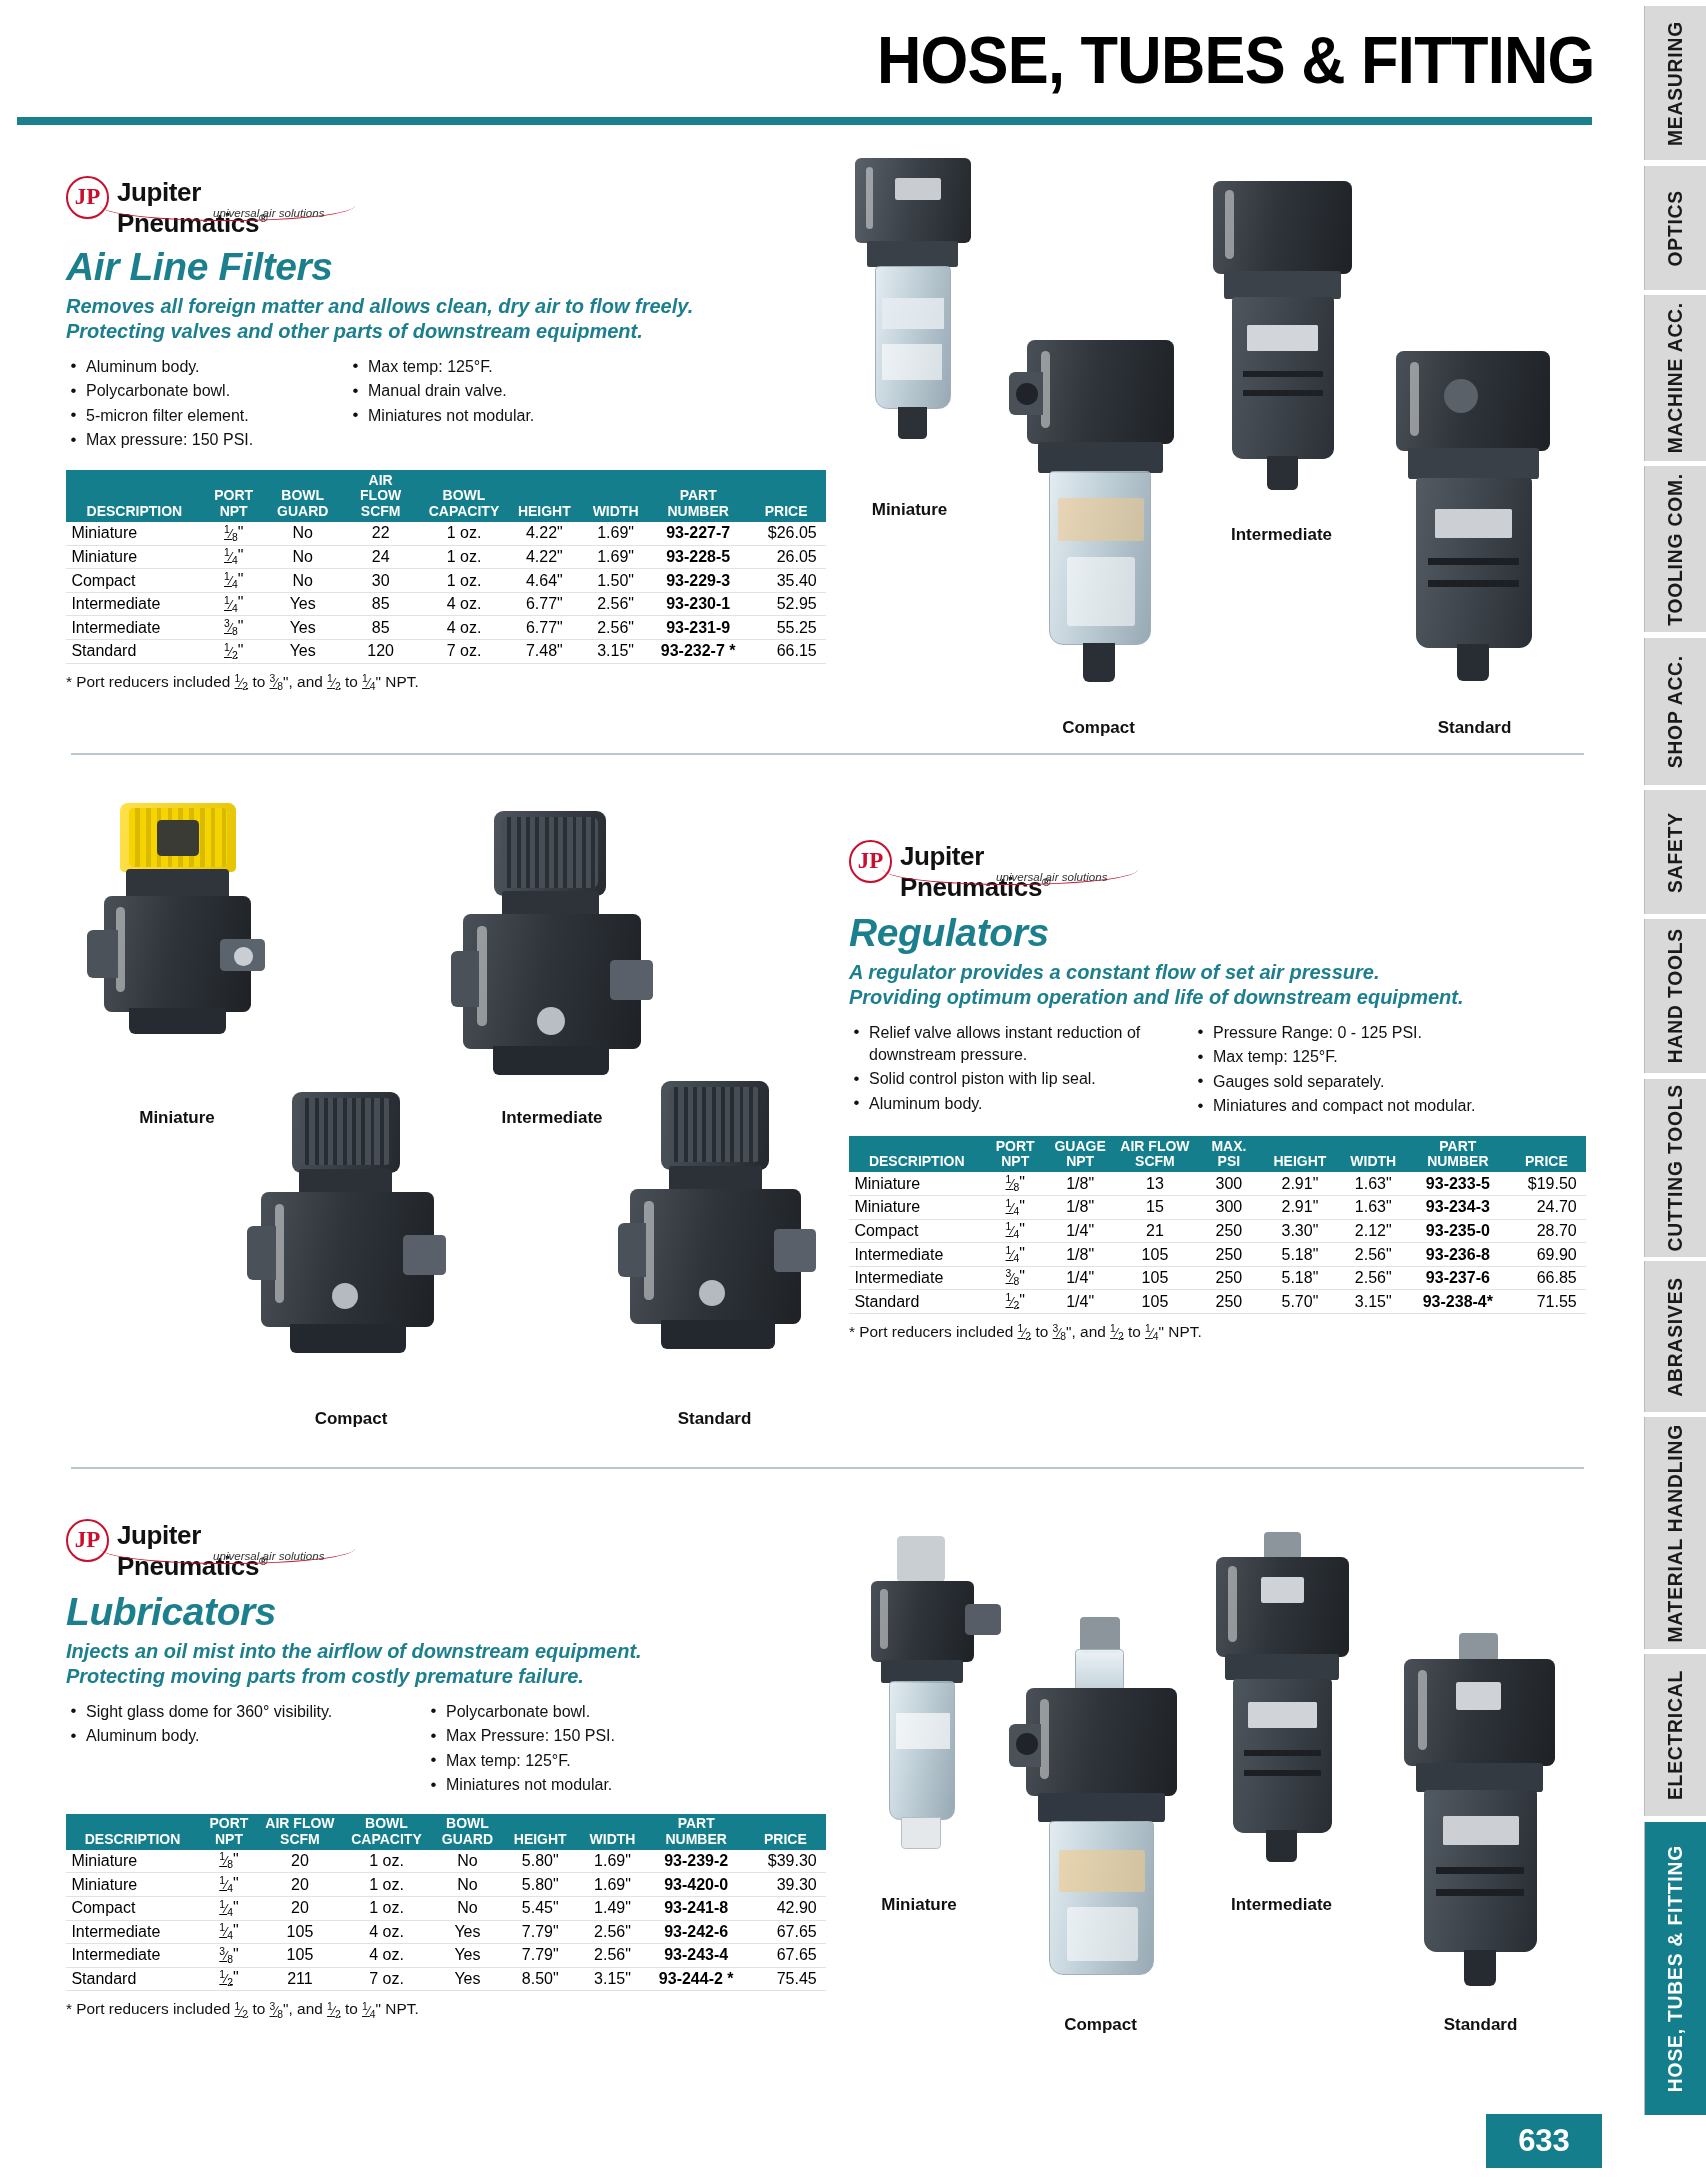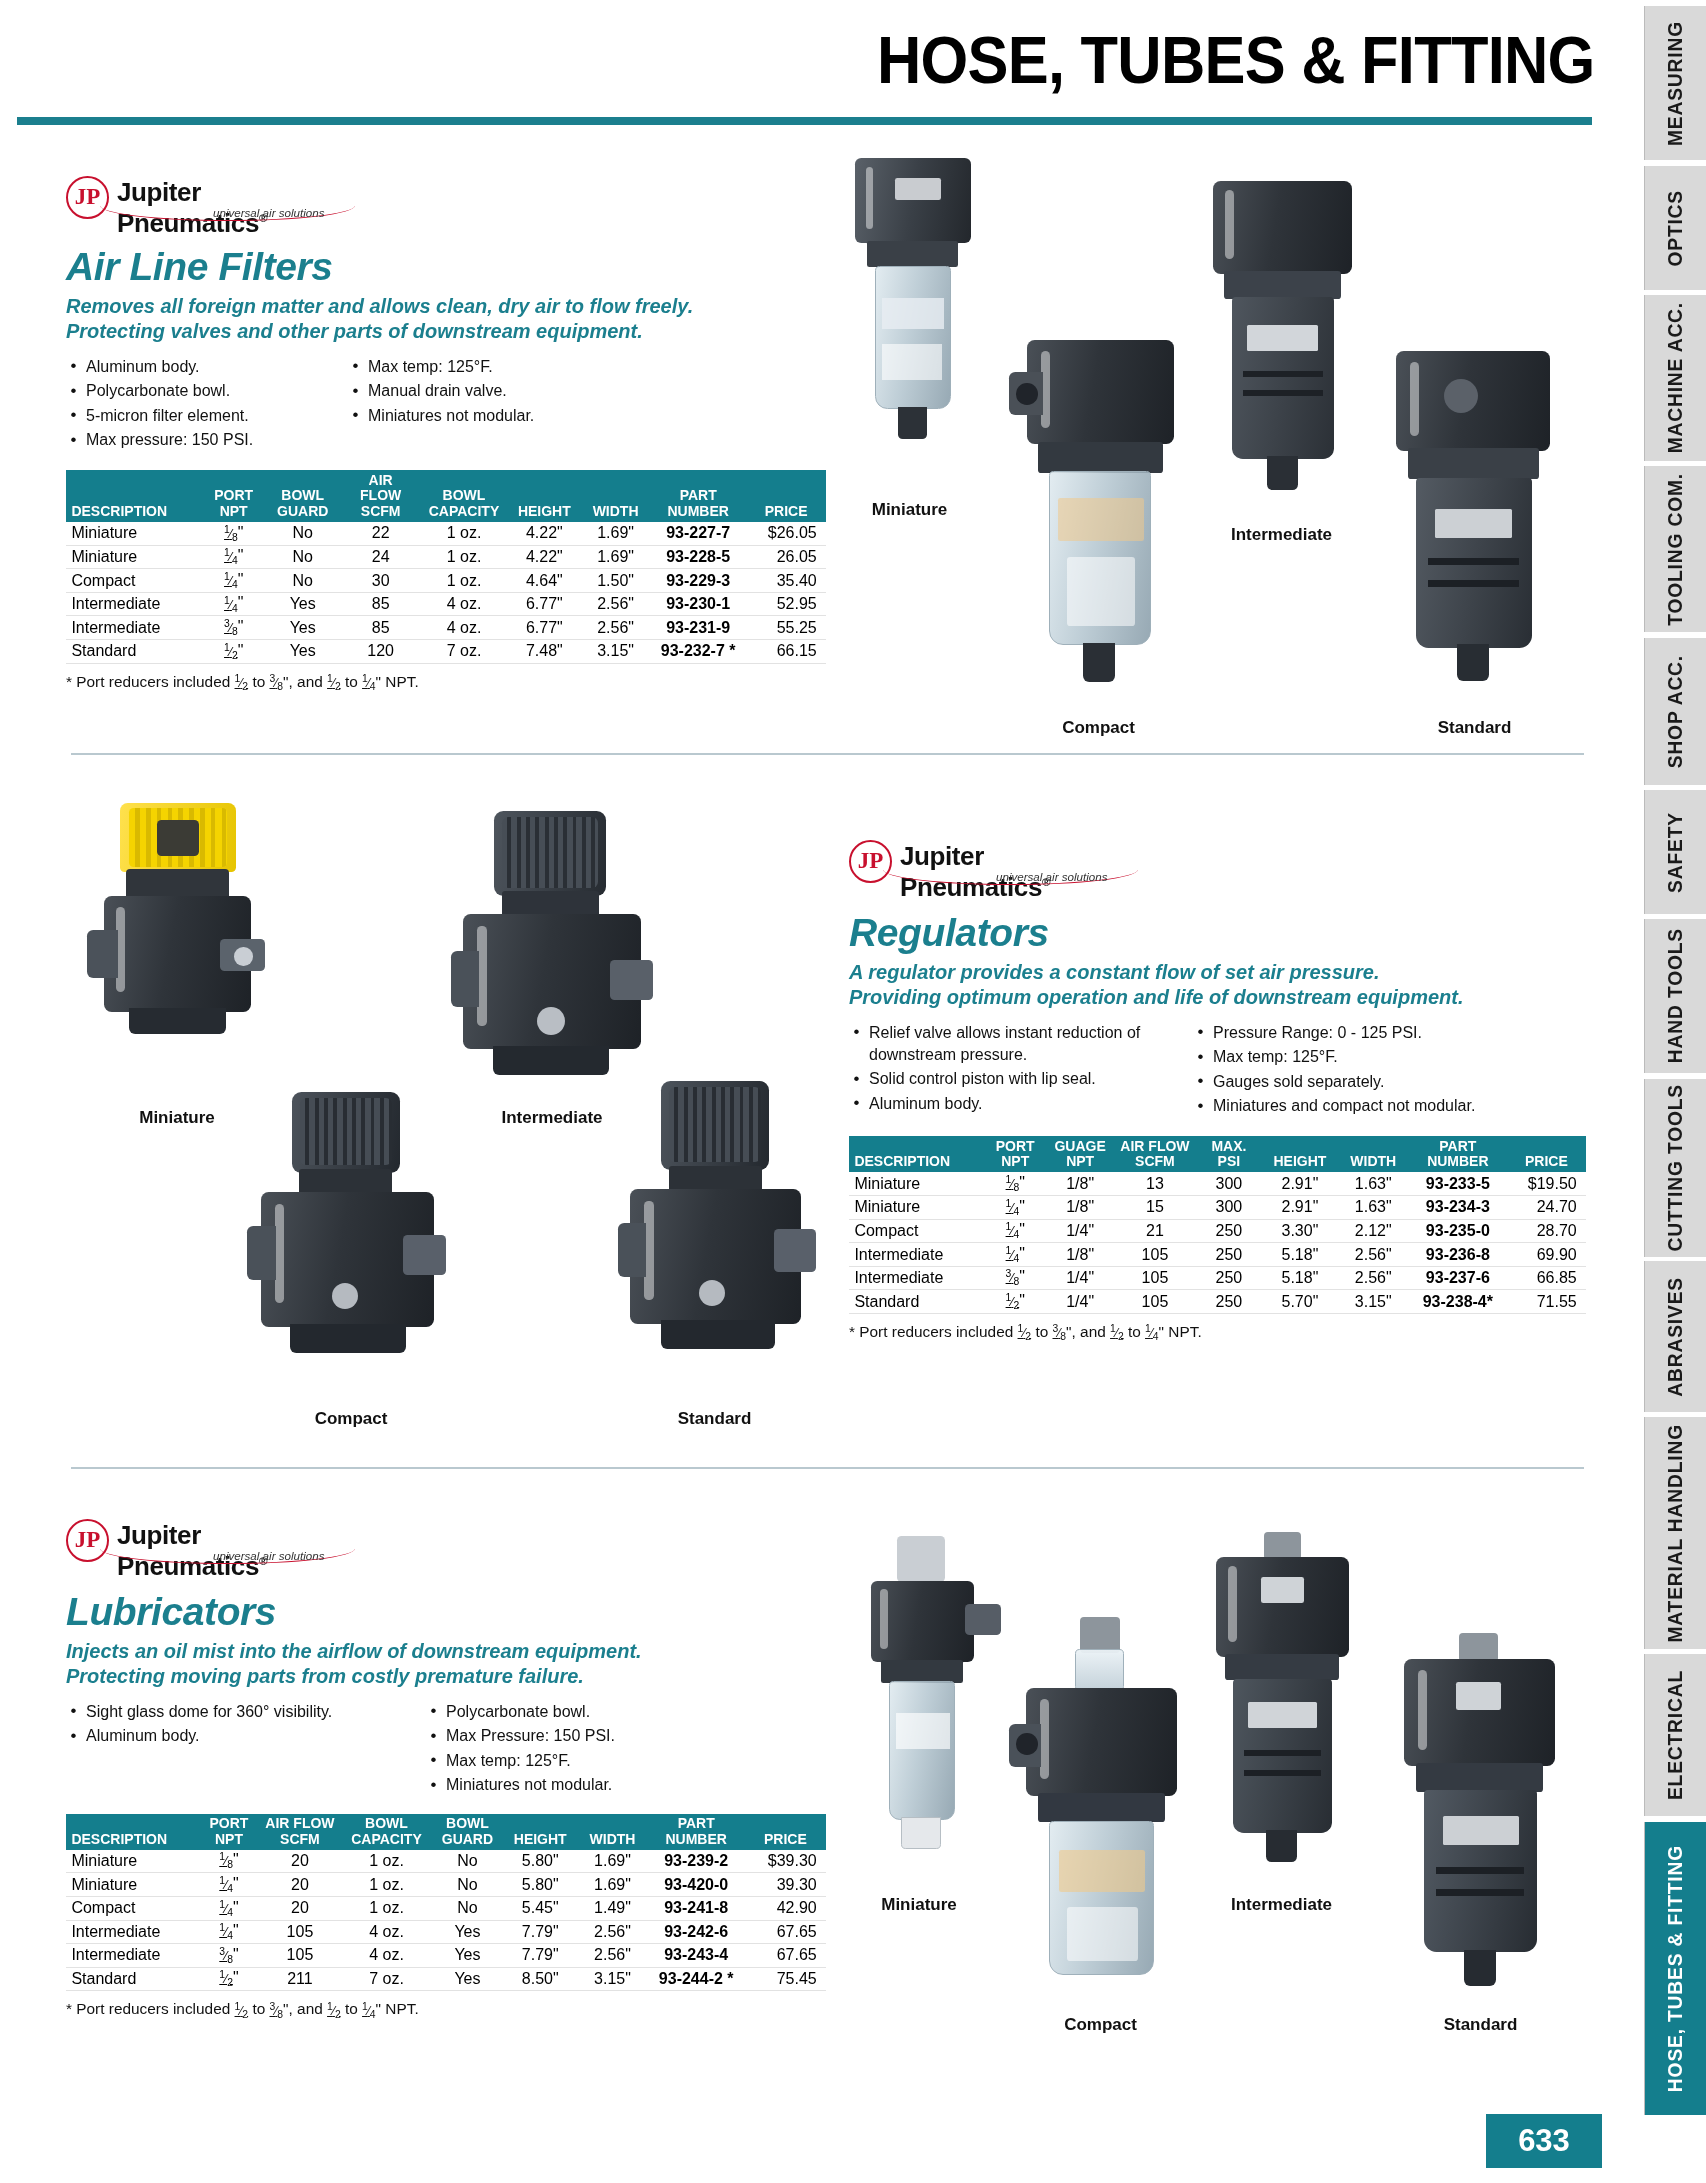--- a/index.html
+++ b/index.html
@@ -96,21 +96,21 @@
 
   
   table.spec {
     border-collapse:collapse; font-size:16px; color:#000;
   }
   table.spec thead td {
     background:#147e8d; color:#ffffff; font-size:14px;
     padding:2.3px 5.4px; text-align:center; vertical-align:bottom;
     line-height:1.12; font-weight:bold;
   }
-  table.spec thead td.lft { text-align:left; }
+  table.spec thead td.lft { text-align:center; }
   table.spec tbody td {
     padding:1.5px 5.4px; text-align:center; white-space:nowrap;
     border-bottom:0.8px solid #e2e2e2;
   }
   table.spec tbody td.lft { text-align:left; }
   table.spec tbody td.pn { font-weight:bold; text-align:center;margin-top:24px; }
   table.spec tbody td.pr { text-align:right; padding-right:9.3px; }
   .frac { font-size:12.4px;text-decoration:underline; }
   .footnote { font-size:15.4px; color:#111; margin-top:9px; }
 

